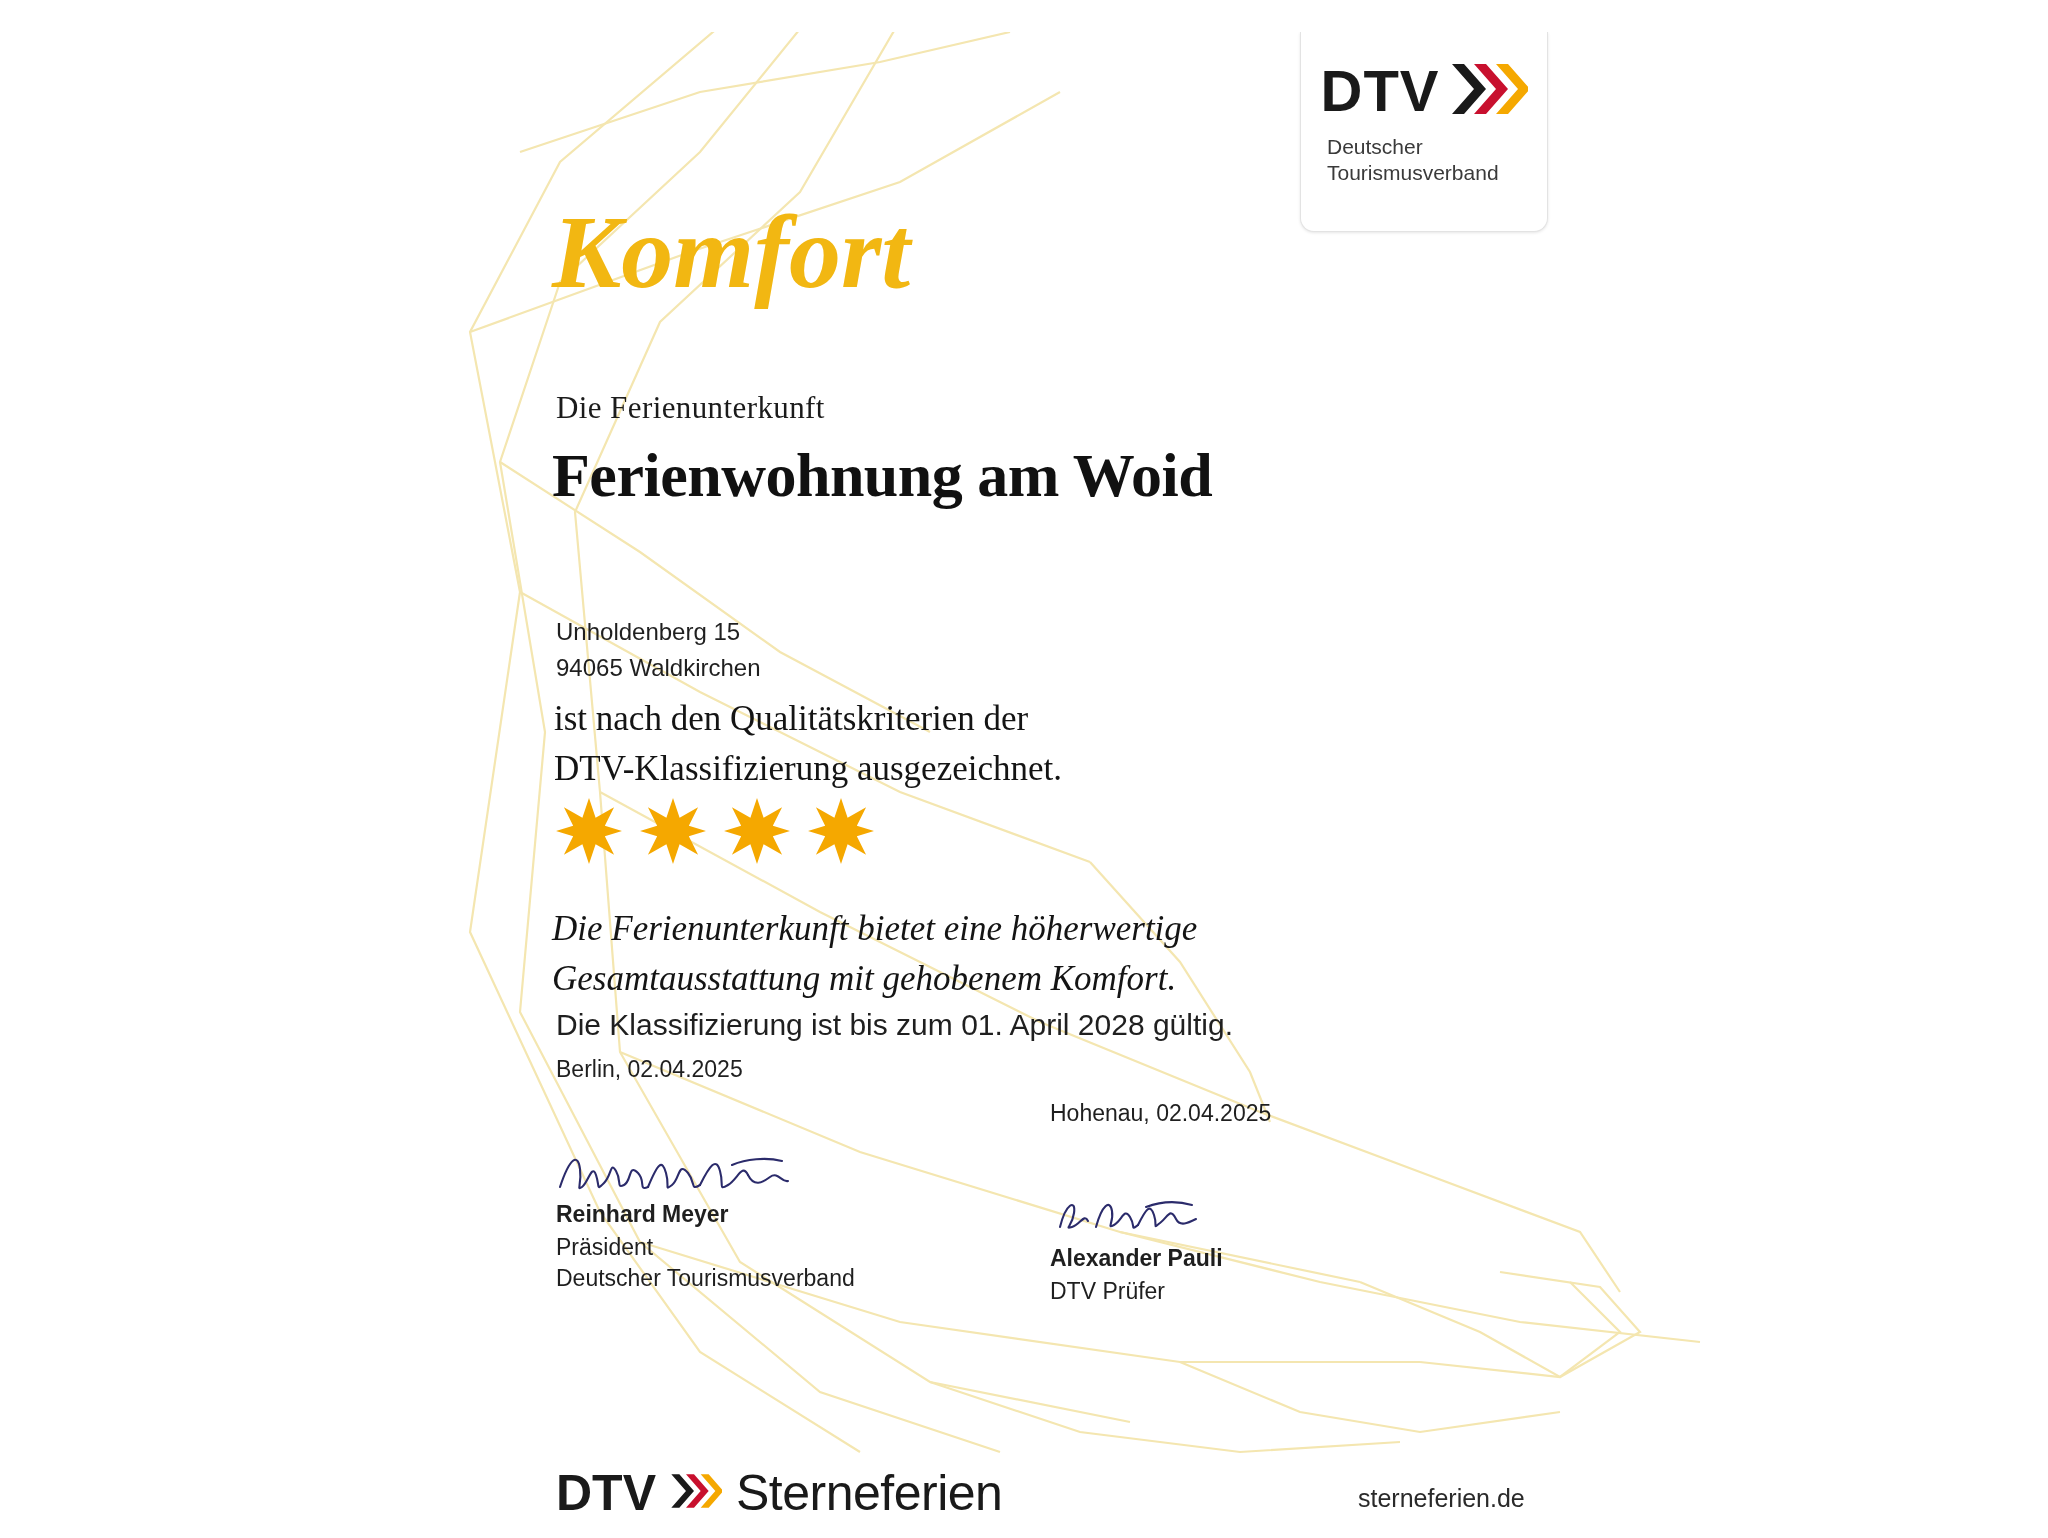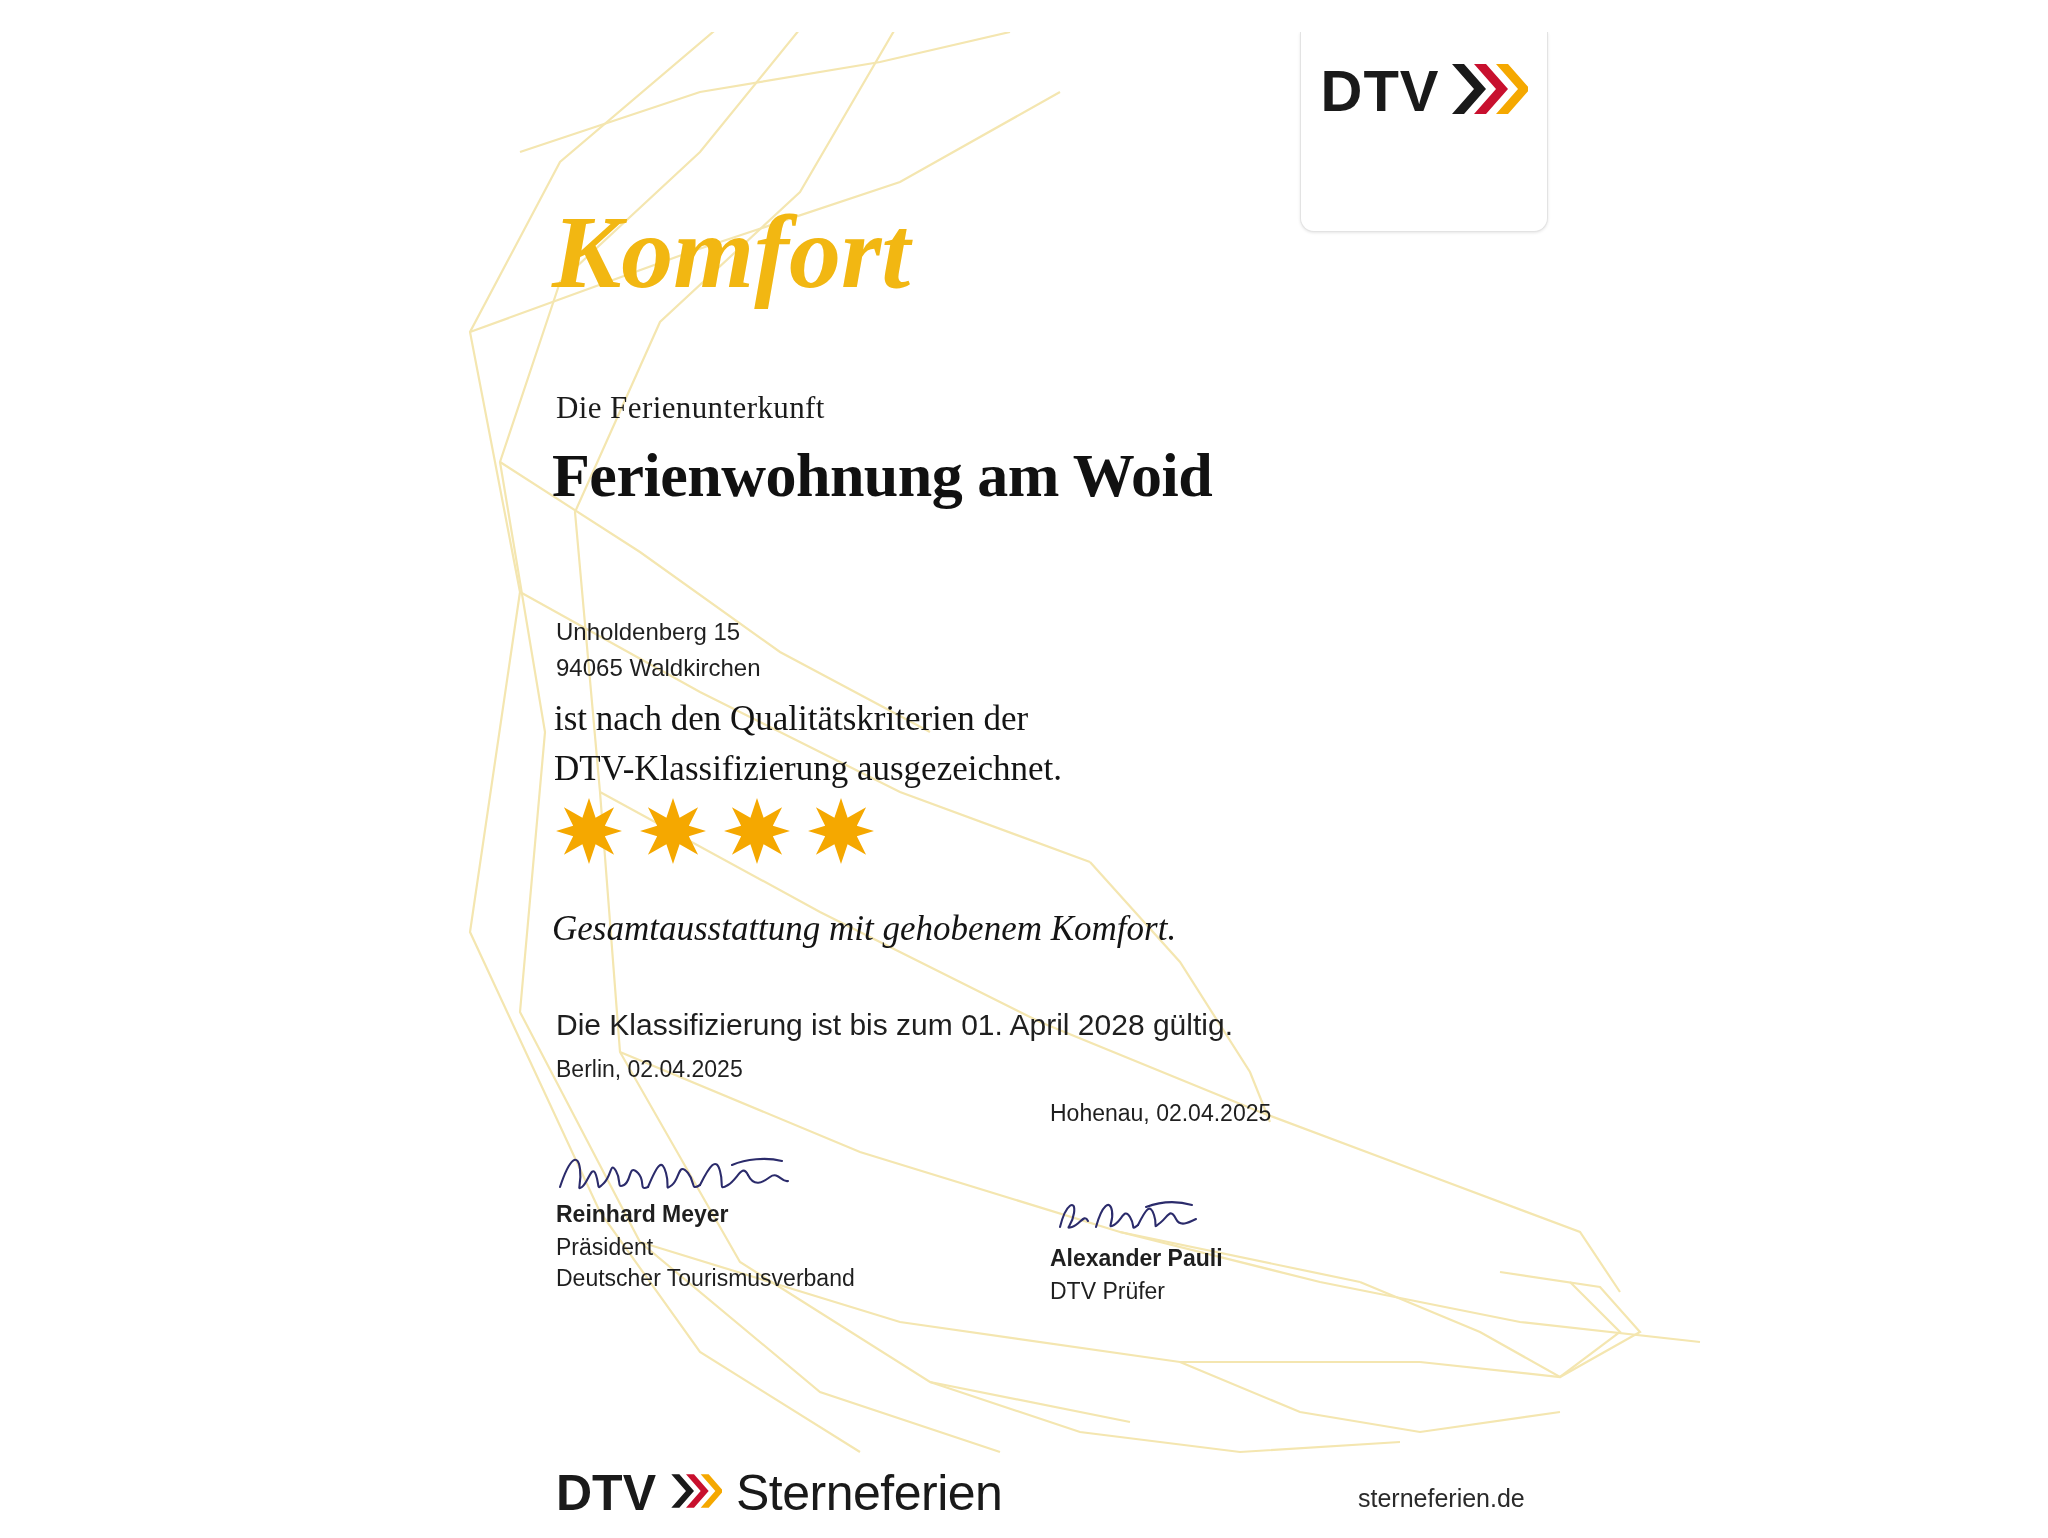--- a/index.html
+++ b/index.html
@@ -269,20 +269,24 @@
       <div class="badge-row">
         <span class="badge-dtv">DTV</span>
         <span class="chev">
           <svg width="78" height="58" viewBox="0 0 78 58" xmlns="http://www.w3.org/2000/svg">
             <path d="M2 4 L24 29 L2 54 L14 54 L36 29 L14 4 Z" fill="#1a1a1a"></path>
             <path d="M24 4 L46 29 L24 54 L36 54 L58 29 L36 4 Z" fill="#c8102e"></path>
             <path d="M46 4 L68 29 L46 54 L58 54 L80 29 L58 4 Z" fill="#f5a800"></path>
           </svg>
         </span>
       </div>
+      <div class="badge-sub">
+        <div>Deutscher</div>
+        <div>Tourismusverband</div>
+      </div>
     </div>
 
     <div id="title">Komfort</div>
 
     <div id="lead">Die Ferienunterkunft</div>
 
     <div id="objname">Ferienwohnung am Woid</div>
 
     <div id="address">
       <div>Unholdenberg 15</div>
@@ -311,20 +315,21 @@
         </svg>
       </span>
       <span>
         <svg class="star-svg" width="66" height="66" viewBox="0 0 100 100" xmlns="http://www.w3.org/2000/svg">
           <polygon fill="#f5a800" points="50,0 60,30 88,14 74,42 100,50 74,58 88,86 60,70 50,100 40,70 12,86 26,58 0,50 26,42 12,14 40,30"></polygon>
         </svg>
       </span>
     </div>
 
     <div id="descr">
+      <div>Die Ferienunterkunft bietet eine höherwertige</div>
       <div>Gesamtausstattung mit gehobenem Komfort.</div>
     </div>
 
     <div id="validity">Die Klassifizierung ist bis zum 01. April 2028 gültig.</div>
 
     <div class="sigblock" id="sig-left">
       <div class="place">Berlin, 02.04.2025</div>
       <div class="sigimg">
         <svg width="250" height="54" viewBox="0 0 250 54" xmlns="http://www.w3.org/2000/svg">
           <g fill="none" stroke="#2b2b6b" stroke-width="2.1" stroke-linecap="round">

